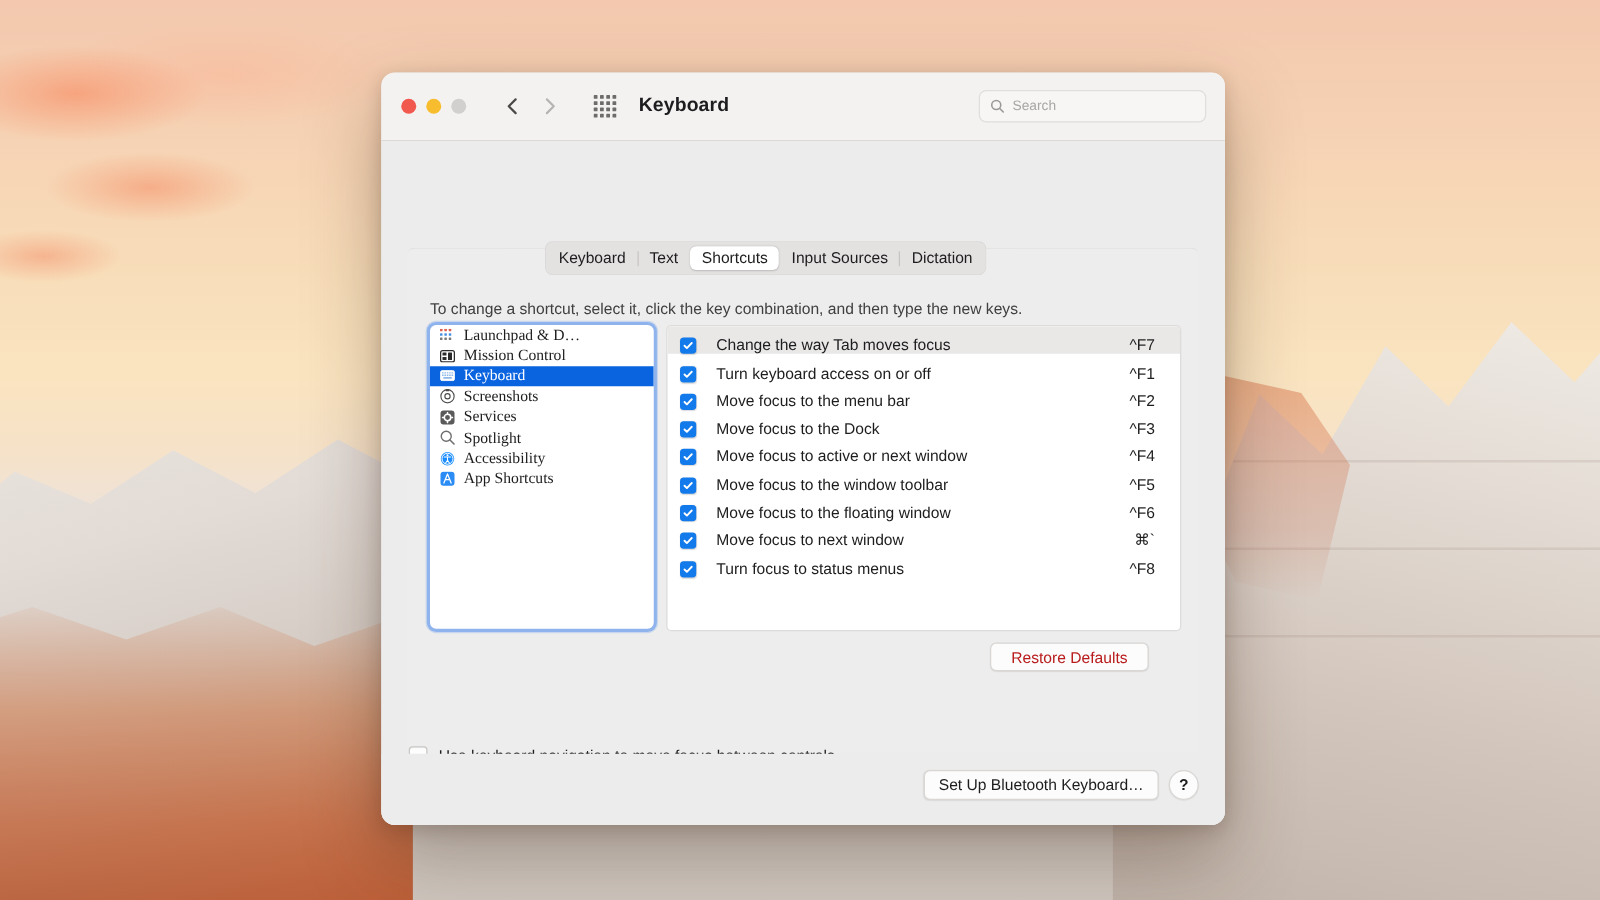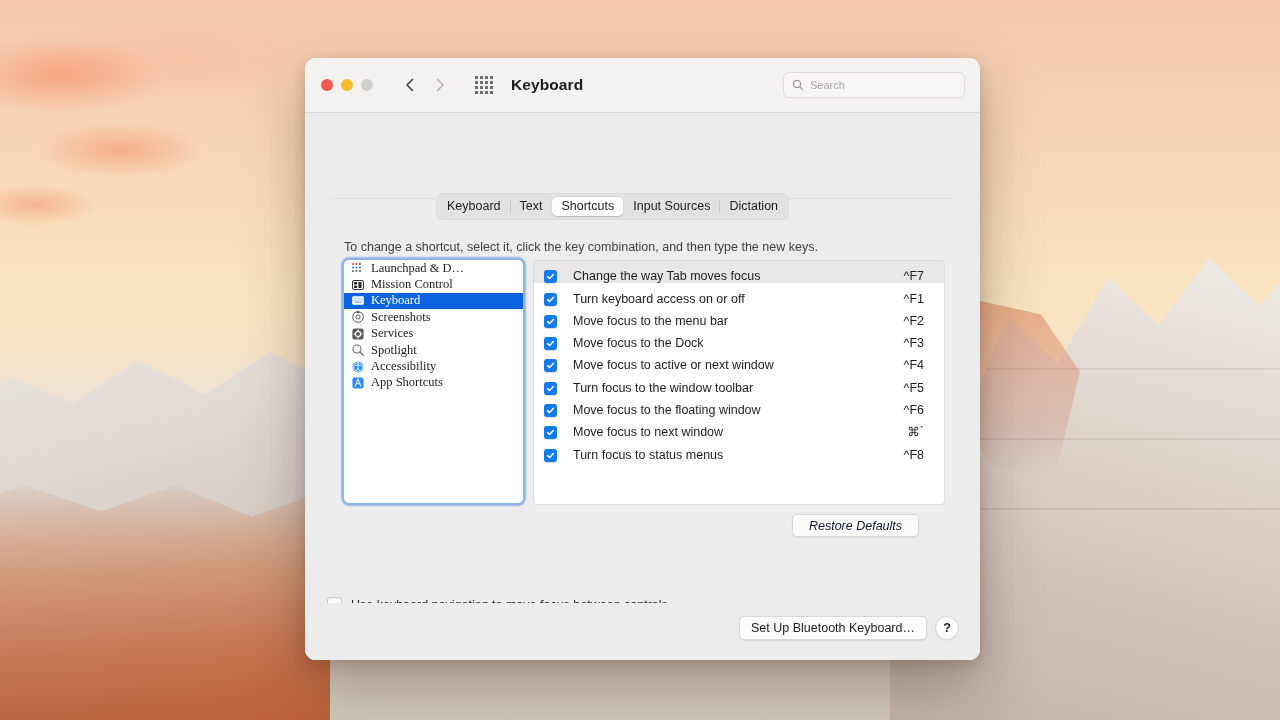--- a/index.html
+++ b/index.html
@@ -141,21 +141,21 @@
     box-shadow:0 .5px 1px rgba(0,0,0,.15);
   }
   .sname{margin-left:16px;flex:1;white-space:nowrap;}
   .skey{margin-right:20px;color:#1d1d1f;font-size:12.5px;white-space:nowrap;}
 
   
   #restore{
     position:absolute;left:487px;top:401px;width:125px;height:21px;
     background:#fcfcfc;border:1px solid #d9d6d4;border-radius:5px;
     box-shadow:0 .5px 1px rgba(0,0,0,.08);
-    font-size:12.5px;color:#0f172a;display:flex;align-items:center;justify-content:center;font-style:italic;
+    font-size:12.5px;color:#b91c1c;display:flex;align-items:center;justify-content:center;
   }
 
   
   #navcheck-row{position:absolute;left:22px;top:484px;display:flex;align-items:center;gap:9px;}
   #navcheck{
     width:13px;height:13px;border-radius:3px;background:#fdfdfd;border:1px solid #c9c6c4;
     box-shadow:inset 0 .5px .5px rgba(0,0,0,.05);
   }
   #navcheck-label{font-size:12.5px;color:#1d1d1f;}
   #navhint{position:absolute;left:44px;top:510px;font-size:12.5px;color:#1d1d1f;}
@@ -410,21 +410,21 @@
           </span>
           <span class="sname">Move focus to active or next window</span>
           <span class="skey">^F4</span>
         </div>
         <div class="srow">
           <span class="cbox">
             <svg width="9" height="9" viewBox="0 0 9 9">
                 <path d="M1.6 4.6 L3.5 6.5 L7.4 2.4" fill="none" stroke="#fff" stroke-width="1.5" stroke-linecap="round" stroke-linejoin="round"></path>
               </svg>
           </span>
-          <span class="sname">Turn focus to the window toolbar</span>
+          <span class="sname">Move focus to the window toolbar</span>
           <span class="skey">^F5</span>
         </div>
         <div class="srow">
           <span class="cbox">
             <svg width="9" height="9" viewBox="0 0 9 9">
                 <path d="M1.6 4.6 L3.5 6.5 L7.4 2.4" fill="none" stroke="#fff" stroke-width="1.5" stroke-linecap="round" stroke-linejoin="round"></path>
               </svg>
           </span>
           <span class="sname">Move focus to the floating window</span>
           <span class="skey">^F6</span>

